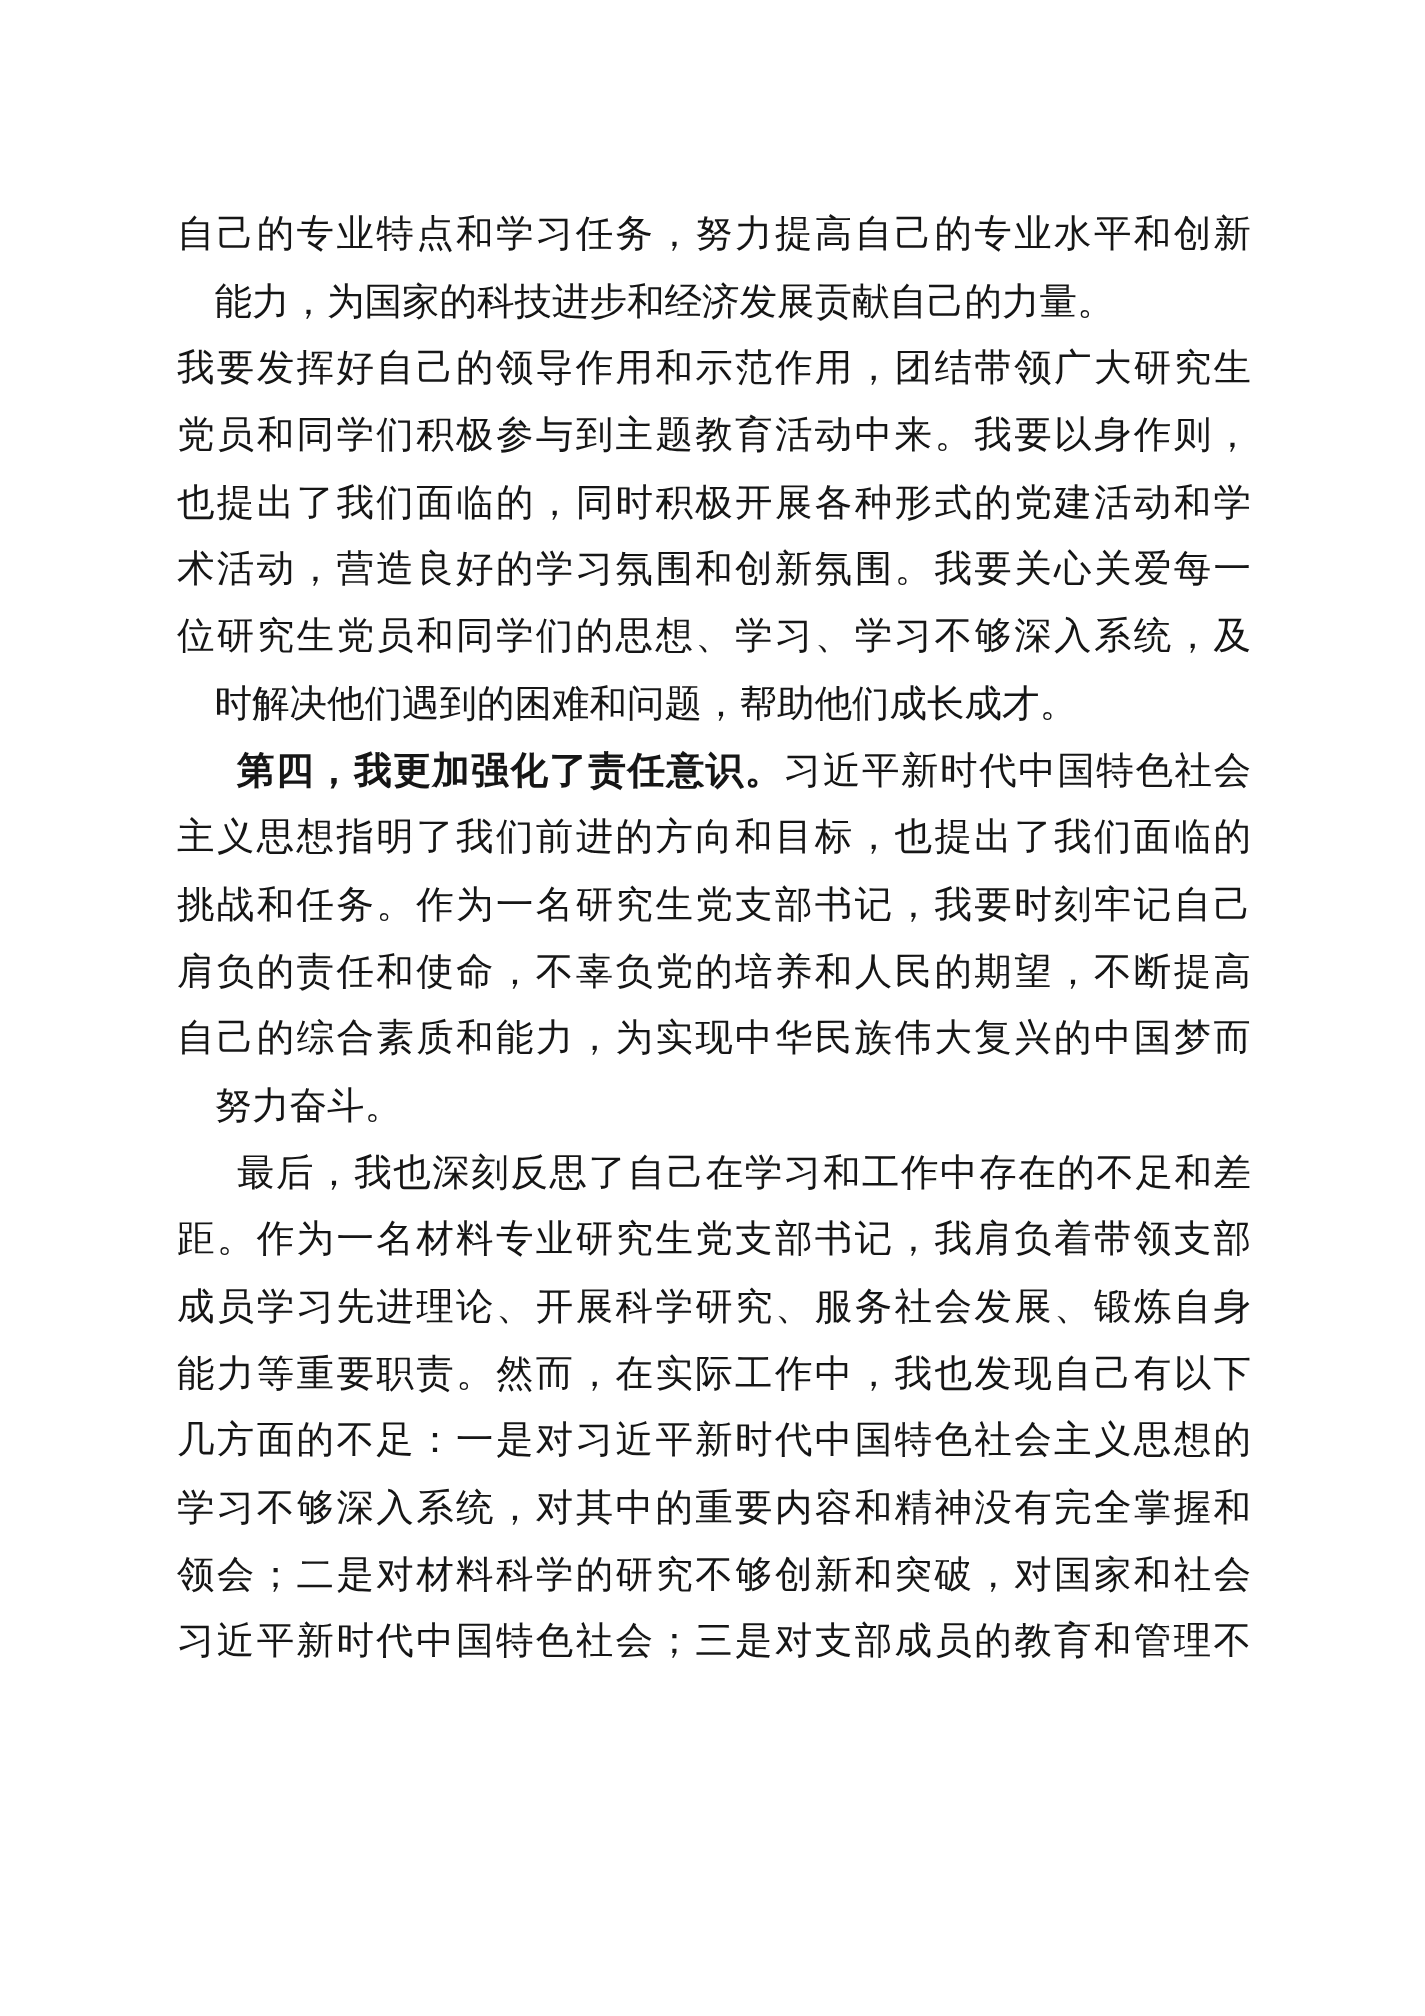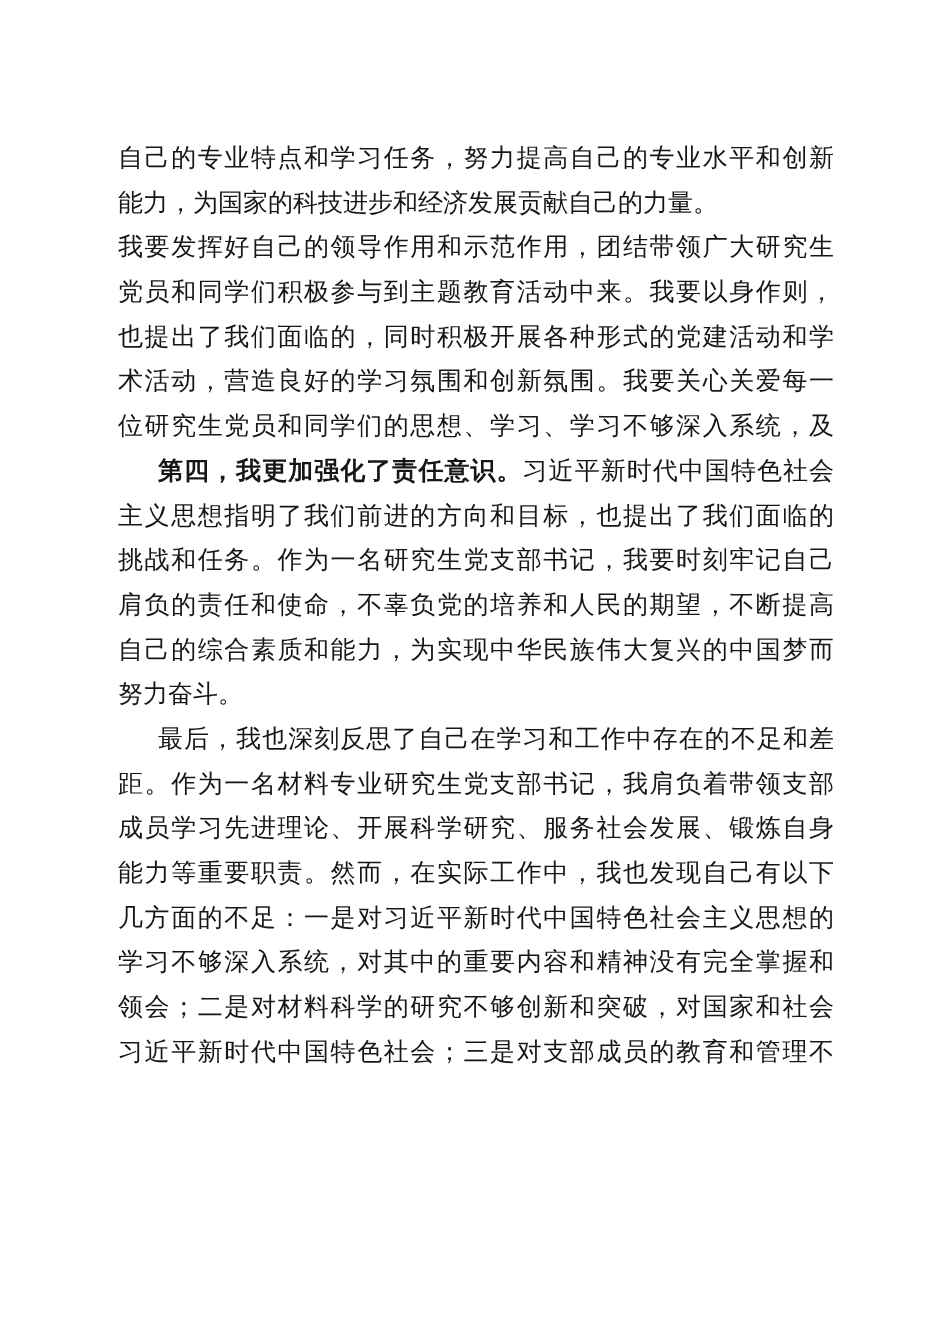--- a/index.html
+++ b/index.html
@@ -6,21 +6,21 @@
     margin: 0;
     padding: 0;
     background: #ffffff;
   }
   .page {
     position: relative;
     width: 950px;
     height: 1344px;
     background: #ffffff;
     overflow: hidden;
-    font-family: Liberation Sans, sans-serif;
+    font-family: Liberation Serif, serif;
   }
   .doc-body {
     position: absolute;
     left: 118px;
     top: 135px;
     width: 716px;
     color: #161616;
     font-size: 25px;
     line-height: 44.7px;
   }
@@ -36,20 +36,21 @@
     overflow-wrap: anywhere;
     max-height: 44.7px;
     overflow: hidden;
     white-space: normal;
   }
   .line.indent {
     text-indent: 40px;
   }
   .line.flush {
     text-align-last: left;
+    margin-left: 25px;
   }
   .run {
     font-weight: 400;
   }
   .run.bold {
     font-weight: 700;
   }
 </style>
 </head>
 <body>
@@ -59,20 +60,21 @@
       <div class="paragraph">
         <div class="line"><span class="run">自己的专业特点和学习任务，努力提高自己的专业水平和创新</span></div>
         <div class="line flush"><span class="run">能力，为国家的科技进步和经济发展贡献自己的力量。</span></div>
       </div>
       <div class="paragraph">
         <div class="line"><span class="run">我要发挥好自己的领导作用和示范作用，团结带领广大研究生</span></div>
         <div class="line"><span class="run">党员和同学们积极参与到主题教育活动中来。我要以身作则，</span></div>
         <div class="line"><span class="run">也提出了我们面临的，同时积极开展各种形式的党建活动和学</span></div>
         <div class="line"><span class="run">术活动，营造良好的学习氛围和创新氛围。我要关心关爱每一</span></div>
         <div class="line"><span class="run">位研究生党员和同学们的思想、学习、学习不够深入系统，及</span></div>
+        <div class="line flush"><span class="run">时解决他们遇到的困难和问题，帮助他们成长成才。</span></div>
       </div>
       <div class="paragraph">
         <div class="line indent"><span class="run bold">第四，我更加强化了责任意识。</span><span class="run">习近平新时代中国特色社会</span></div>
         <div class="line"><span class="run">主义思想指明了我们前进的方向和目标，也提出了我们面临的</span></div>
         <div class="line"><span class="run">挑战和任务。作为一名研究生党支部书记，我要时刻牢记自己</span></div>
         <div class="line"><span class="run">肩负的责任和使命，不辜负党的培养和人民的期望，不断提高</span></div>
         <div class="line"><span class="run">自己的综合素质和能力，为实现中华民族伟大复兴的中国梦而</span></div>
         <div class="line flush"><span class="run">努力奋斗。</span></div>
       </div>
       <div class="paragraph">

